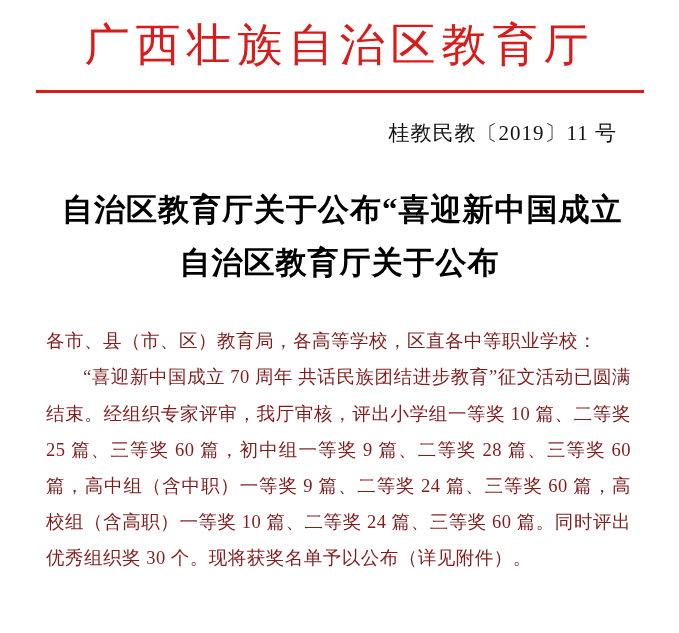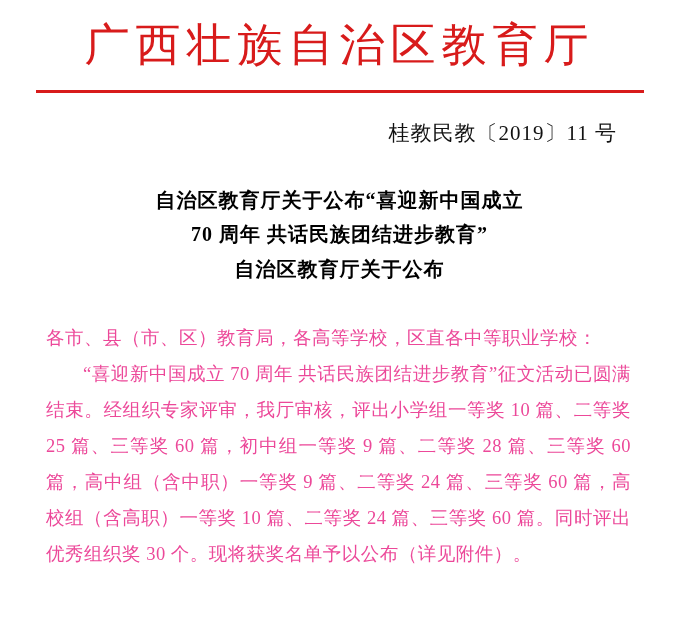--- a/index.html
+++ b/index.html
@@ -46,37 +46,37 @@
     margin-top: 26px;
     font-size: 21px;
     font-family: "Liberation Serif", serif;
     letter-spacing: 1px;
     color: #111;
   }
   .doc-title {
     margin-top: 36px;
     text-align: center;
     font-weight: bold;
-    font-size: 20px;
+    font-size: 31px;
     line-height: 1.72;
     letter-spacing: 1px;
     color: #000;
     padding: 0 62px;
   }
   .doc-title .tline {
     display: block;
     white-space: nowrap;
   }
   .body-text {
     margin-top: 34px;
     padding: 0 48px 0 46px;
     font-size: 18.5px;
     line-height: 1.95;
     letter-spacing: 0.5px;
-    color: #ec4899;
+    color: #7f1d1d;
   }
   .para {
     margin: 0;
     text-align: justify;
     text-justify: inter-ideograph;
   }
   .para.indent {
     text-indent: 2em;
   }
 </style>
@@ -88,21 +88,20 @@
   <div class="masthead">
     <div class="masthead-title">广西壮族自治区教育厅</div>
   </div>
 
   <div class="red-rule"></div>
 
   <div class="doc-number">桂教民教〔2019〕11 号</div>
 
   <div class="doc-title">
     <span class="tline">自治区教育厅关于公布“喜迎新中国成立</span>
-    <span class="tline">70 周年 共话民族团结进步教育”</span>
     <span class="tline">自治区教育厅关于公布</span>
   </div>
 
   <div class="body-text">
     <p class="para">各市、县（市、区）教育局，各高等学校，区直各中等职业学校：</p>
     <p class="para indent">“喜迎新中国成立 70 周年 共话民族团结进步教育”征文活动已圆满结束。经组织专家评审，我厅审核，评出小学组一等奖 10 篇、二等奖 25 篇、三等奖 60 篇，初中组一等奖 9 篇、二等奖 28 篇、三等奖 60 篇，高中组（含中职）一等奖 9 篇、二等奖 24 篇、三等奖 60 篇，高校组（含高职）一等奖 10 篇、二等奖 24 篇、三等奖 60 篇。同时评出优秀组织奖 30 个。现将获奖名单予以公布（详见附件）。</p>
   </div>
 
 </div>
 

